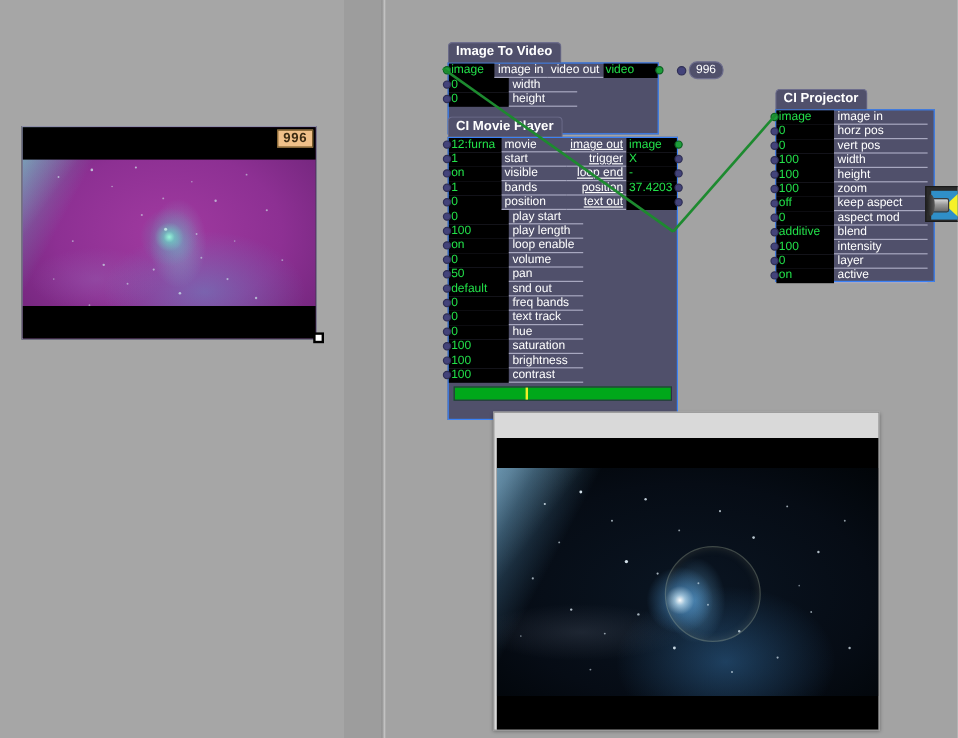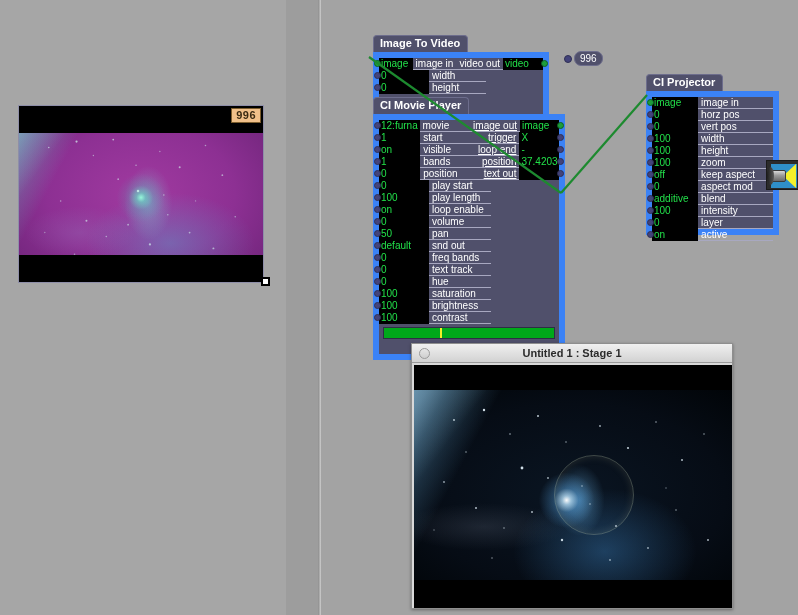--- a/index.html
+++ b/index.html
@@ -105,21 +105,21 @@
     background: #50506b; color: #ffffff;
     font-size: 11px; font-weight: bold;
     padding: 1px 7px 2px 6px;
     border-radius: 4px 4px 0 0;
     line-height: 13px;
     position: relative; z-index: 2;
     border: 1px solid #6d6d8c; border-bottom: none;
   }
   .node-body {
     background: #50506b;
-    border: 6px solid #3b82f6;
+    border: 1px solid #3b82f6;
     position: relative;
   }
   .rows { position: relative; }
   .row {
     display: flex; align-items: center; height: 12px; position: relative;
   }
   .port {
     width: 7px; height: 7px; border-radius: 50%;
     background: #43437a; border: 1px solid #2f2f55;
     position: absolute; z-index: 5;
@@ -532,24 +532,20 @@
         <div id="projector-icon">
           <span class="pbox"></span>
           <span class="beamshape"></span>
           <span class="lens"></span>
           <span class="lenscap"></span>
         </div>
       </div>
     </div>
 
     <div id="stage-window" style="left:90px; top:343px;">
-      <div id="stage-titlebar">
-        <div id="stage-close"></div>
-        <div id="stage-title">Untitled 1 : Stage 1</div>
-      </div>
       <div id="stage-content">
         <div id="stage-art"></div>
         <div id="stage-ring"></div>
         <svg id="stage-stars" viewBox="0 0 318 190" preserveAspectRatio="none">
           <g fill="#e8f6ff">
             <circle cx="40" cy="30" r="0.9" opacity="0.8"></circle>
               <circle cx="70" cy="20" r="1.2" opacity="0.9"></circle>
             <circle cx="96" cy="44" r="0.8" opacity="0.7"></circle>
               <circle cx="124" cy="26" r="1.0" opacity="0.8"></circle>
             <circle cx="152" cy="52" r="0.8" opacity="0.6"></circle>

